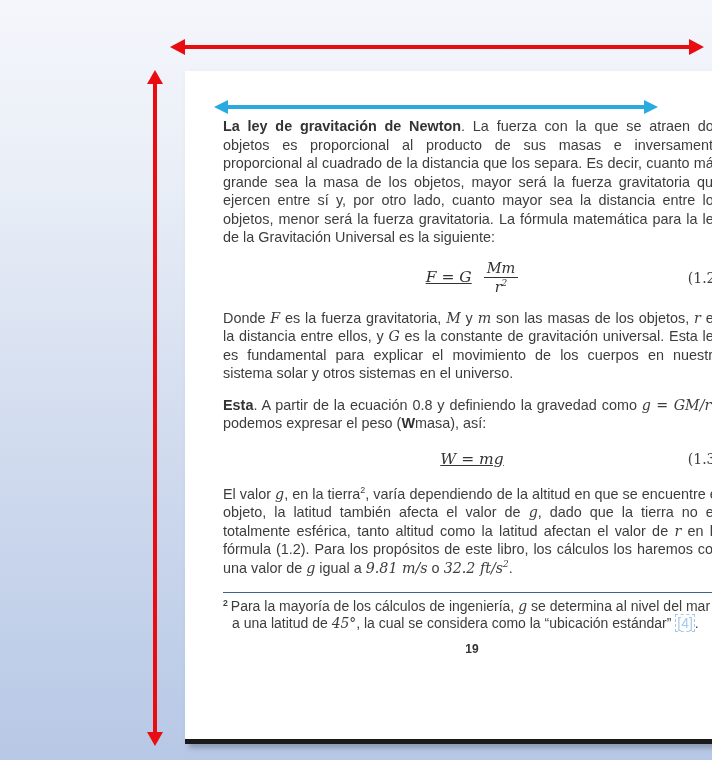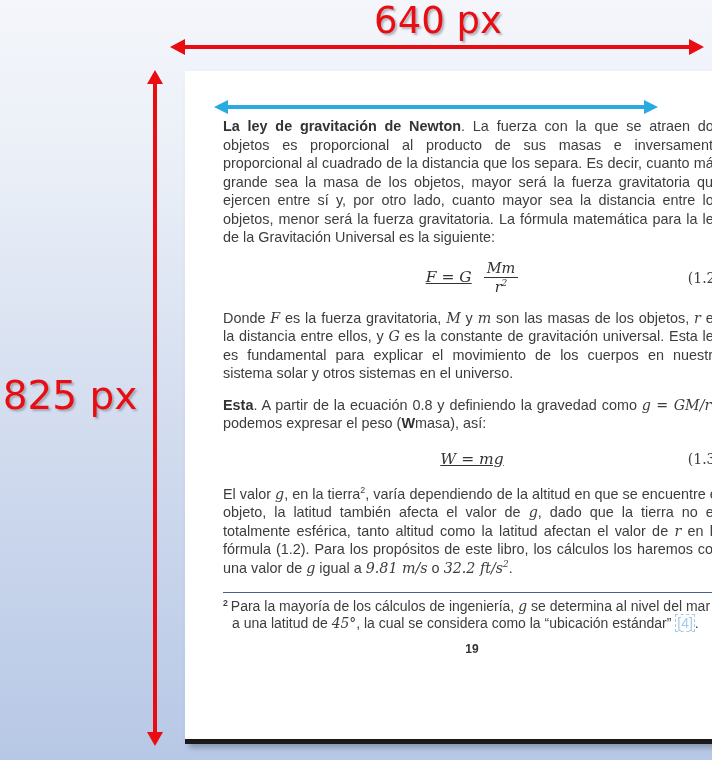--- a/index.html
+++ b/index.html
@@ -64,35 +64,33 @@
     text-align:justify; padding-left:9px; text-indent:-9px;
   }
   .fn-marker{font-weight:bold; font-size:62%; vertical-align:super; line-height:0; margin-right:3px;}
   .page-number{text-align:center; font-weight:bold; font-size:12px; color:#333; margin-top:9px;}
 </style>
 </head>
 <body>
 
 <div class="canvas">
 
-  <div class="dim-label dim-red label-outer-width">640 px</div>
   <svg class="arrow-svg" style="left:169px; top:36px;" width="536" height="22">
     <line x1="14" y1="11" x2="522" y2="11" stroke="#e90d12" stroke-width="4"></line>
     <polygon points="16,3 1,11 16,19" fill="#e90d12"></polygon>
     <polygon points="520,3 535,11 520,19" fill="#e90d12"></polygon>
   </svg>
 
   <div class="dim-label dim-cyan label-inner-width">540 px</div>
   <svg class="arrow-svg" style="left:213px; top:97px;" width="446" height="20">
     <line x1="13" y1="10" x2="433" y2="10" stroke="#29abe2" stroke-width="4"></line>
     <polygon points="15,3 1,10 15,17" fill="#29abe2"></polygon>
     <polygon points="431,3 445,10 431,17" fill="#29abe2"></polygon>
   </svg>
 
-  <div class="dim-label dim-red label-height">825 px</div>
   <svg class="arrow-svg" style="left:144px; top:69px;" width="22" height="678">
     <line x1="11" y1="14" x2="11" y2="664" stroke="#e90d12" stroke-width="4"></line>
     <polygon points="3,15 11,1 19,15" fill="#e90d12"></polygon>
     <polygon points="3,663 11,677 19,663" fill="#e90d12"></polygon>
   </svg>
 
   <div class="page">
     <div class="page-inner">
 
       <p><span class="seg-bold">La ley de gravitación de Newton</span><span class="seg-normal">. La fuerza con la que se atraen dos objetos es proporcional al producto de sus masas e inversamente proporcional al cuadrado de la distancia que los separa. Es decir, cuanto más grande sea la masa de los objetos, mayor será la fuerza gravitatoria que ejercen entre sí y, por otro lado, cuanto mayor sea la distancia entre los objetos, menor será la fuerza gravitatoria. La fórmula matemática para la ley de la Gravitación Universal es la siguiente:</span></p>

